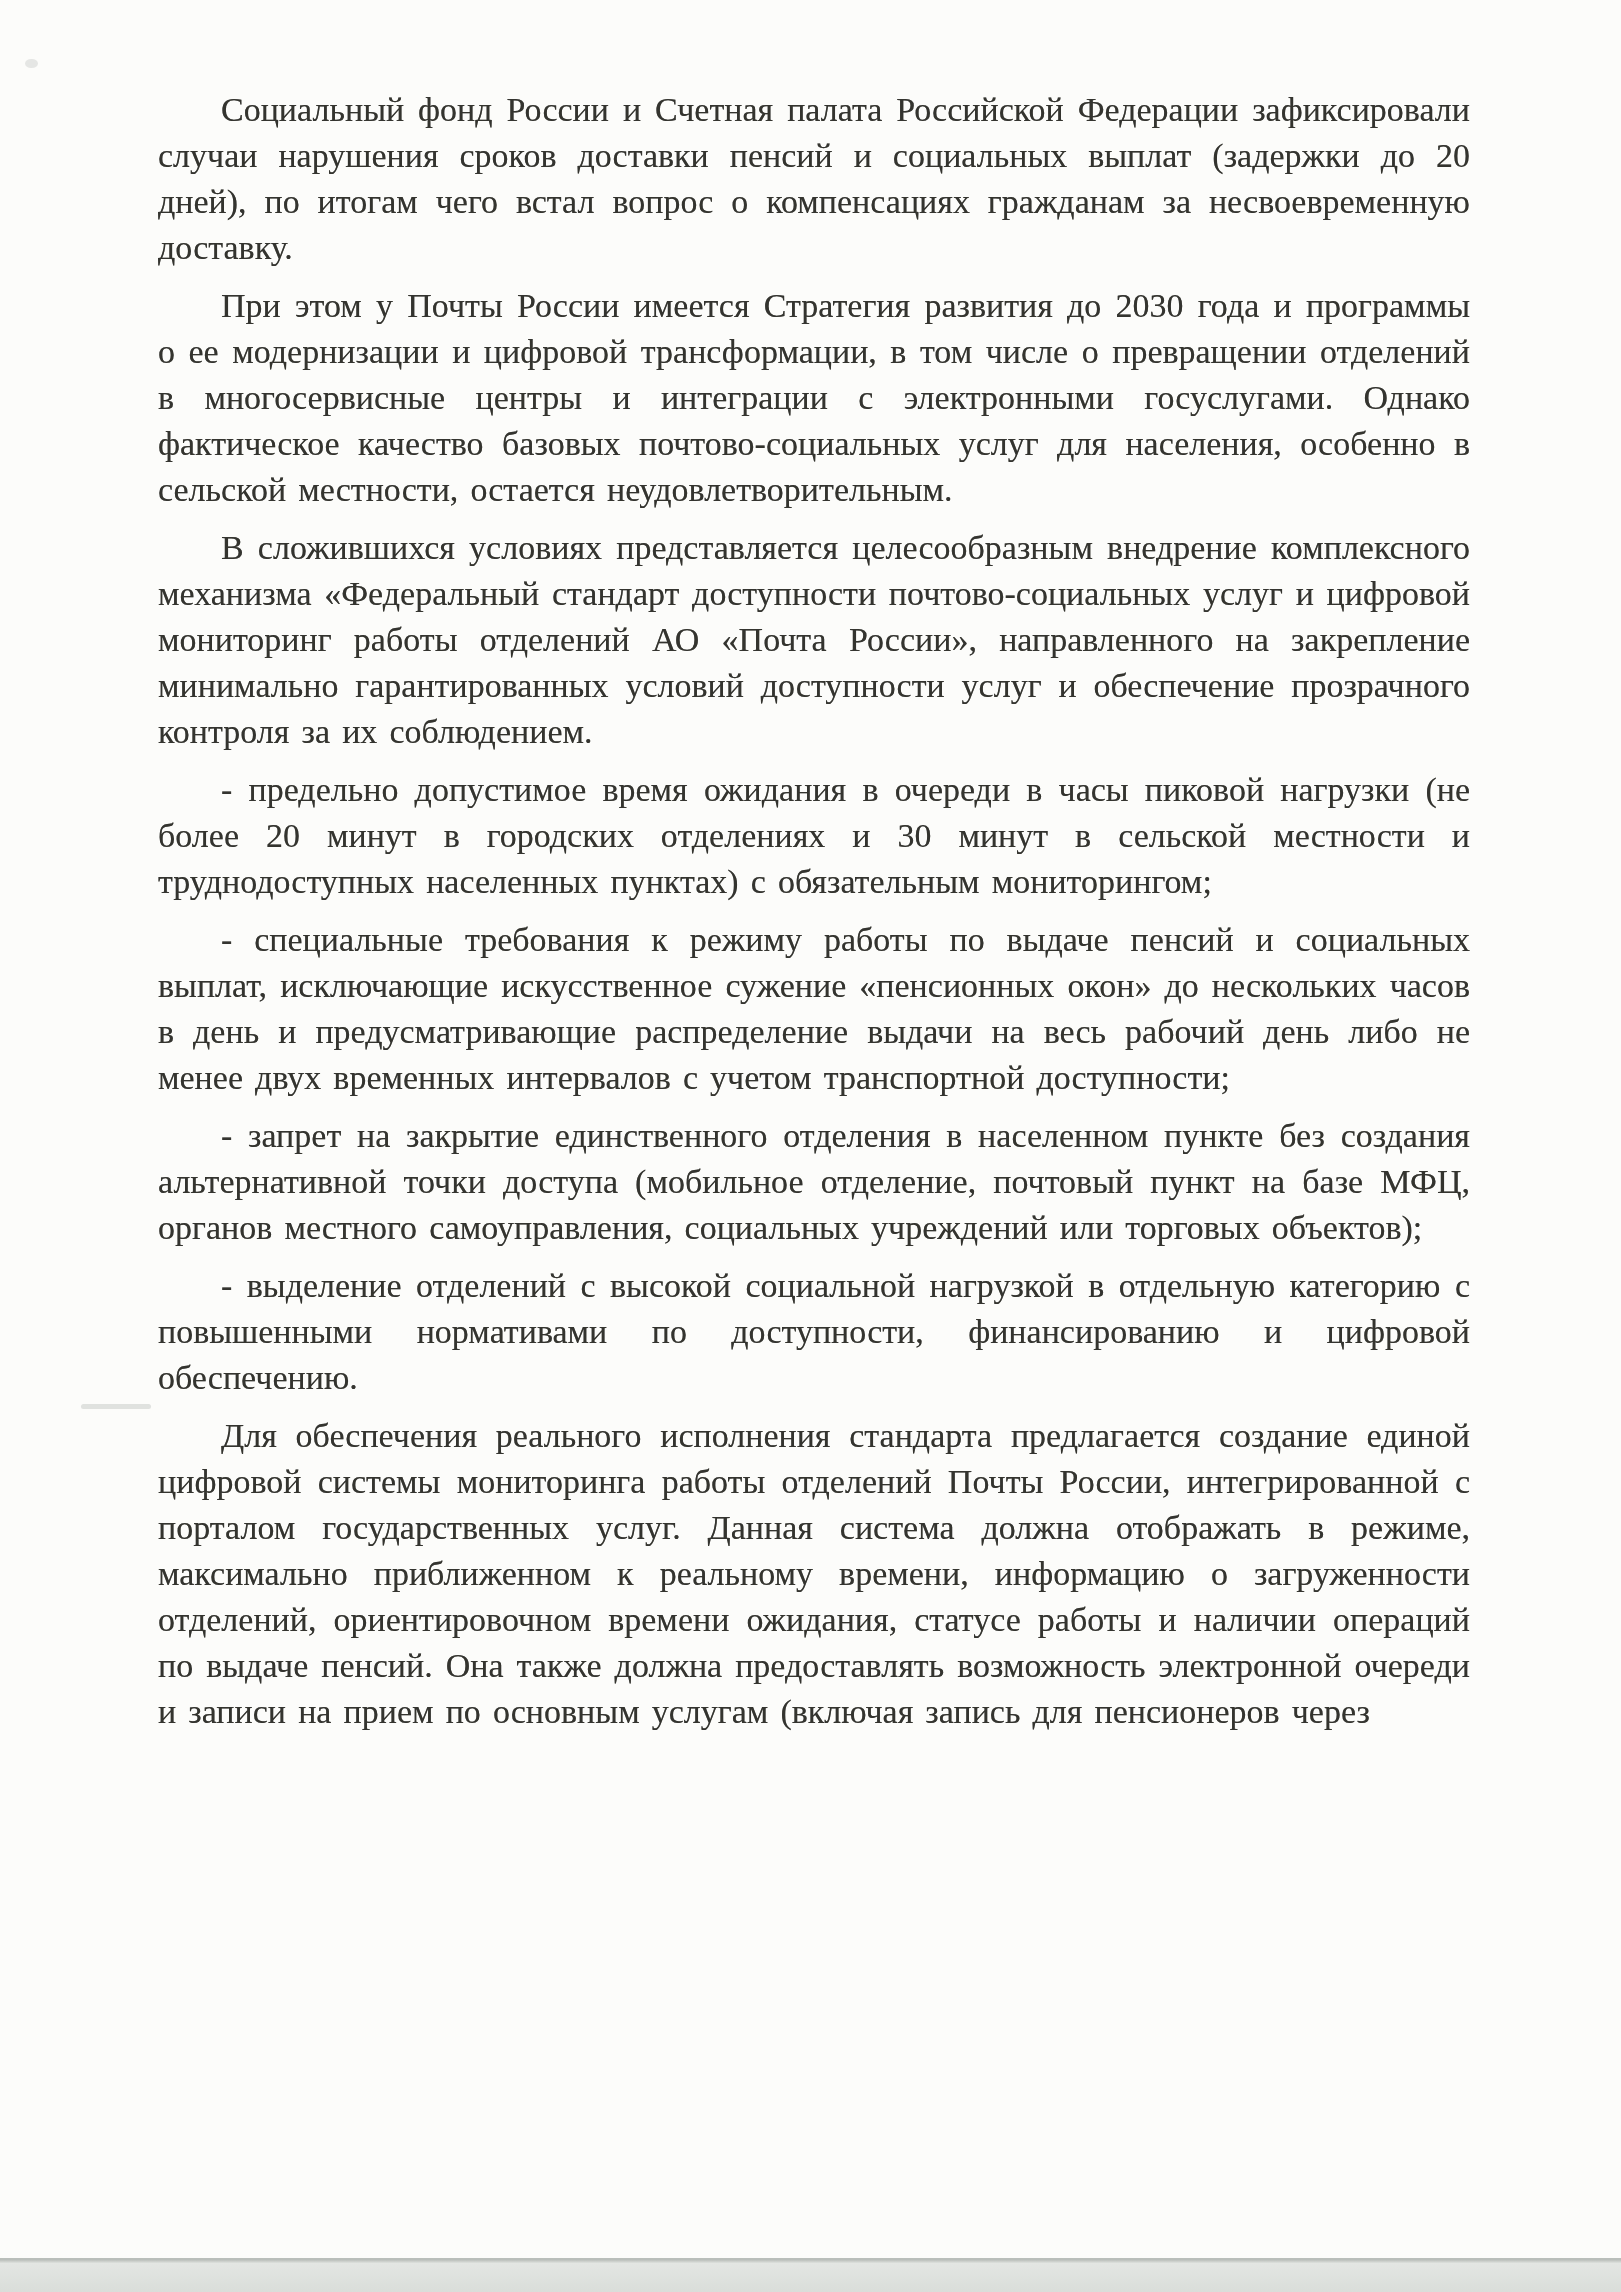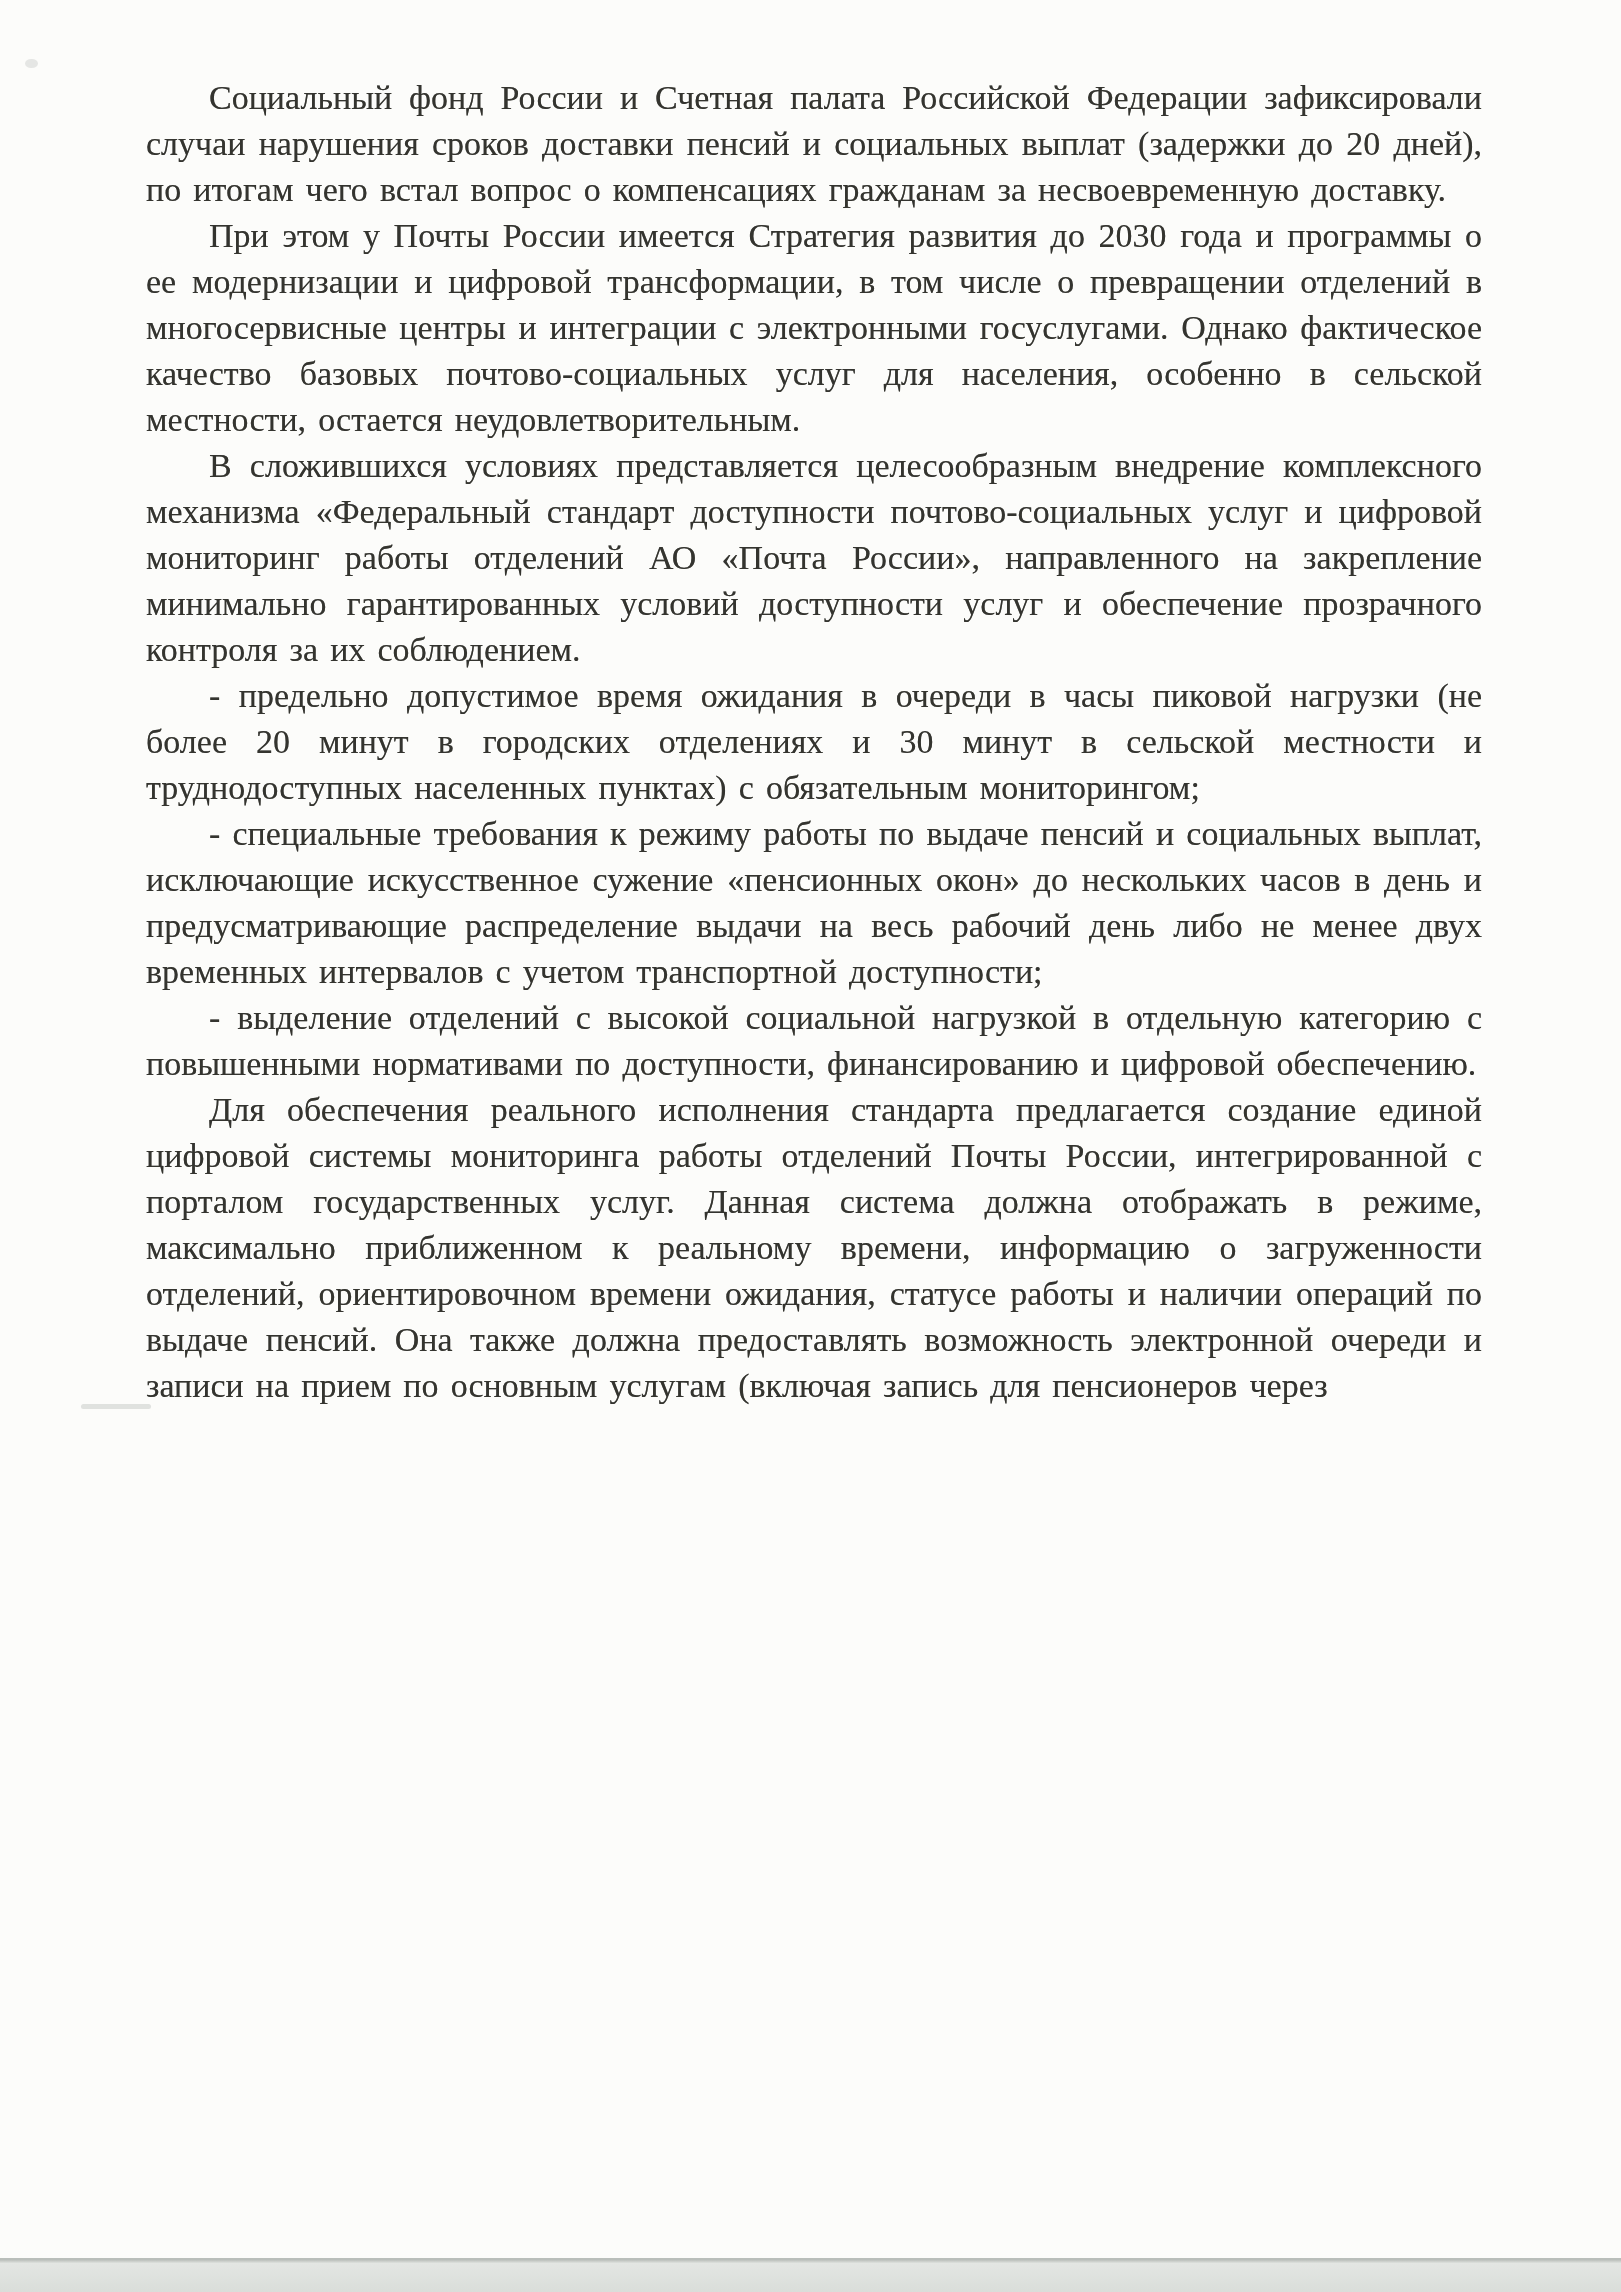--- a/index.html
+++ b/index.html
@@ -20,21 +20,21 @@
   }
   .document-body {
     position: absolute;
     left: 146px;
     top: 75px;
     width: 1336px;
     color: var(--ink, #34342f);
     text-shadow: 0 0 0.5px rgba(45,45,42,0.55);
   }
   .para {
-    margin: 0;
+    margin: 12px;
     font-size: 34px;
     line-height: 46px;
     text-align: justify;
     text-align-last: left;
     text-indent: 63px;
     word-spacing: 3.6px;
     hyphens: none;
   }
   .scan-edge {
     position: absolute;
@@ -75,19 +75,20 @@
 <body>
 
 <div class="scan-page">
   <div class="scan-speck"></div>
   <div class="document-body">
       <p class="para">Социальный фонд России и Счетная палата Российской Федерации зафиксировали случаи нарушения сроков доставки пенсий и социальных выплат (задержки до 20 дней), по итогам чего встал вопрос о компенсациях гражданам за несвоевременную доставку.</p>
       <p class="para">При этом у Почты России имеется Стратегия развития до 2030 года и программы о ее модернизации и цифровой трансформации, в том числе о превращении отделений в многосервисные центры и интеграции с электронными госуслугами. Однако фактическое качество базовых почтово-социальных услуг для населения, особенно в сельской местности, остается неудовлетворительным.</p>
       <p class="para">В сложившихся условиях представляется целесообразным внедрение комплексного механизма «Федеральный стандарт доступности почтово-социальных услуг и цифровой мониторинг работы отделений АО «Почта России», направленного на закрепление минимально гарантированных условий доступности услуг и обеспечение прозрачного контроля за их соблюдением.</p>
       <p class="para">- предельно допустимое время ожидания в очереди в часы пиковой нагрузки (не более 20 минут в городских отделениях и 30 минут в сельской местности и труднодоступных населенных пунктах) с обязательным мониторингом;</p>
       <p class="para">- специальные требования к режиму работы по выдаче пенсий и социальных выплат, исключающие искусственное сужение «пенсионных окон» до нескольких часов в день и предусматривающие распределение выдачи на весь рабочий день либо не менее двух временных интервалов с учетом транспортной доступности;</p>
+      <p class="para">- запрет на закрытие единственного отделения в населенном пункте без создания альтернативной точки доступа (мобильное отделение, почтовый пункт на базе МФЦ, органов местного самоуправления, социальных учреждений или торговых объектов);</p>
       <p class="para">- выделение отделений с высокой социальной нагрузкой в отдельную категорию с повышенными нормативами по доступности, финансированию и цифровой обеспечению.</p>
       <p class="para">Для обеспечения реального исполнения стандарта предлагается создание единой цифровой системы мониторинга работы отделений Почты России, интегрированной с порталом государственных услуг. Данная система должна отображать в режиме, максимально приближенном к реальному времени, информацию о загруженности отделений, ориентировочном времени ожидания, статусе работы и наличии операций по выдаче пенсий. Она также должна предоставлять возможность электронной очереди и записи на прием по основным услугам (включая запись для пенсионеров через</p>
     </div>
   <div class="scan-smudge"></div>
   <div class="scan-edge"></div>
 </div>
 
 
 </body></html>

